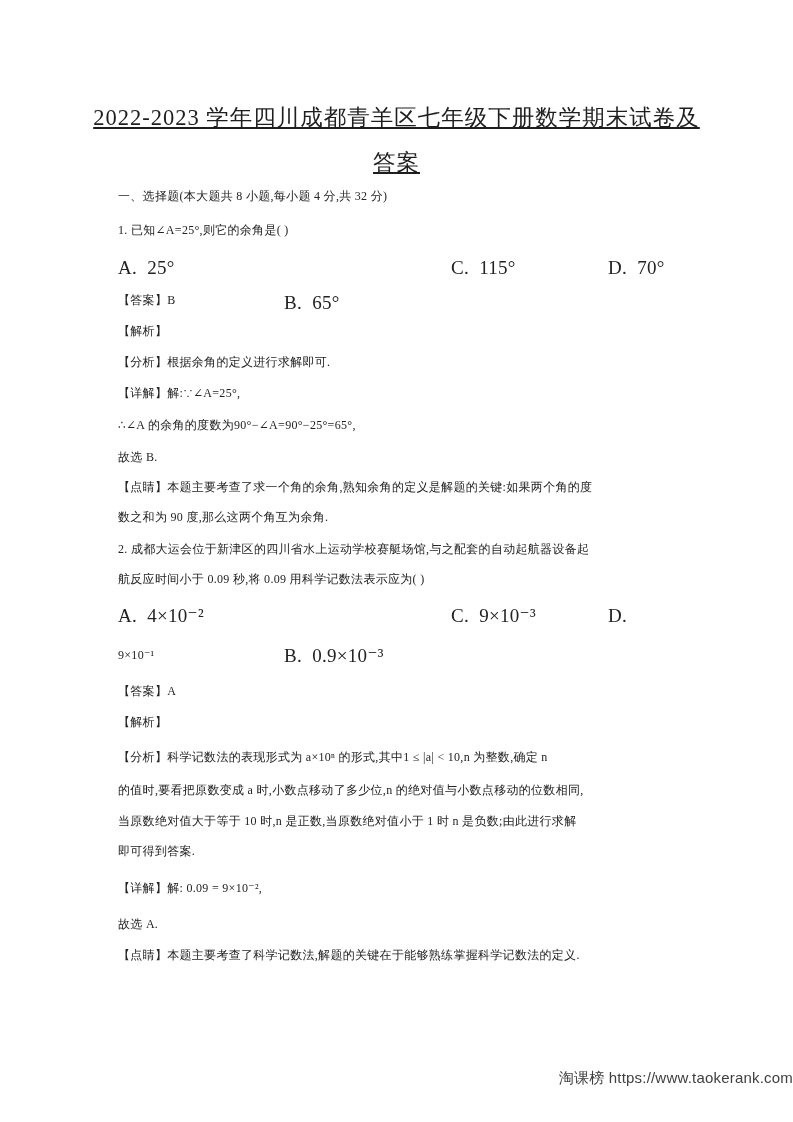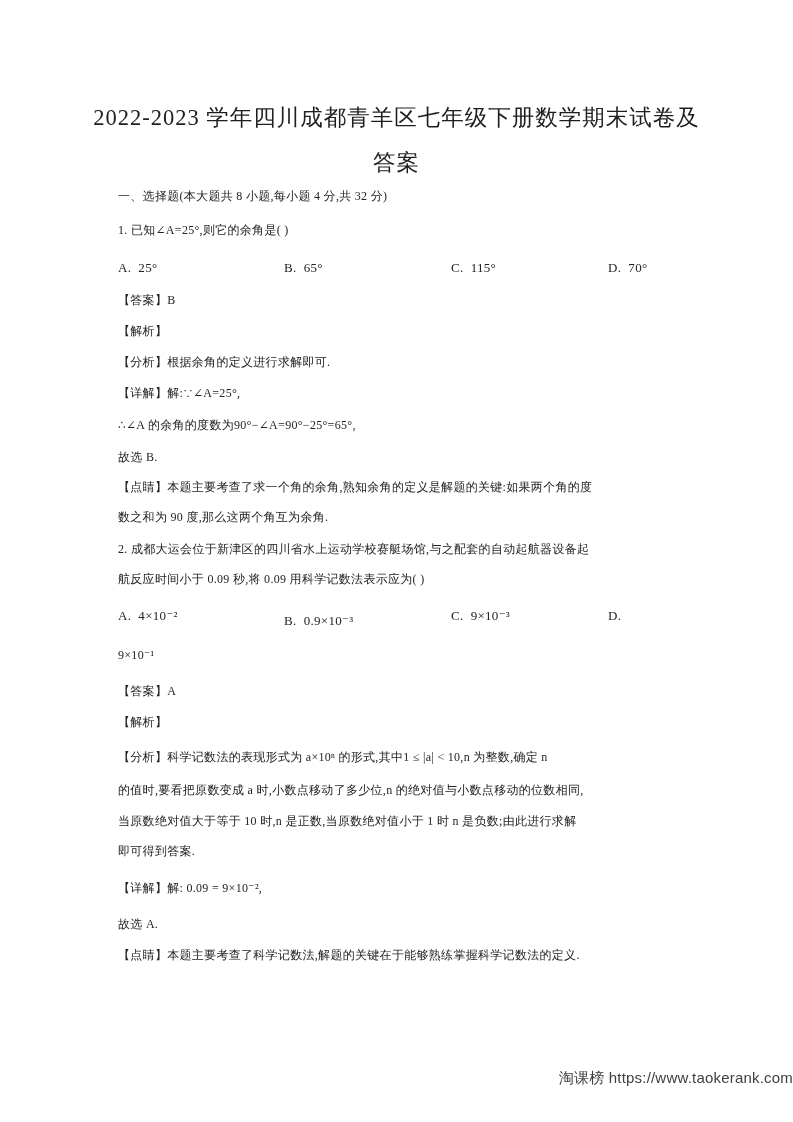--- a/index.html
+++ b/index.html
@@ -28,30 +28,31 @@
   .title-line {
     position: absolute;
     left: 0;
     right: 0;
     text-align: center;
     font-size: 22.5px;
     line-height: 30px;
     letter-spacing: 1px;
     white-space: nowrap;
     color: #1e1e1e;
+    text-decoration: underline;
   }
   .opt {
     position: absolute;
-    font-size: 13px;
+    font-size: 19px;
     line-height: 22px;
     white-space: nowrap;
     letter-spacing: 0.3px;
   }
   .opt-a { left: 118px; }
-  .opt-b { left: 284px; }
+  .opt-b { left: 284px; margin-top: 35px; }
   .opt-c { left: 451px; }
   .opt-d { left: 608px; }
   .footer {
     position: absolute;
     left: 0;
     right: 0;
     text-align: right;
     font-family: "Liberation Sans", "DejaVu Sans", sans-serif;
     font-size: 15px;
     line-height: 20px;

